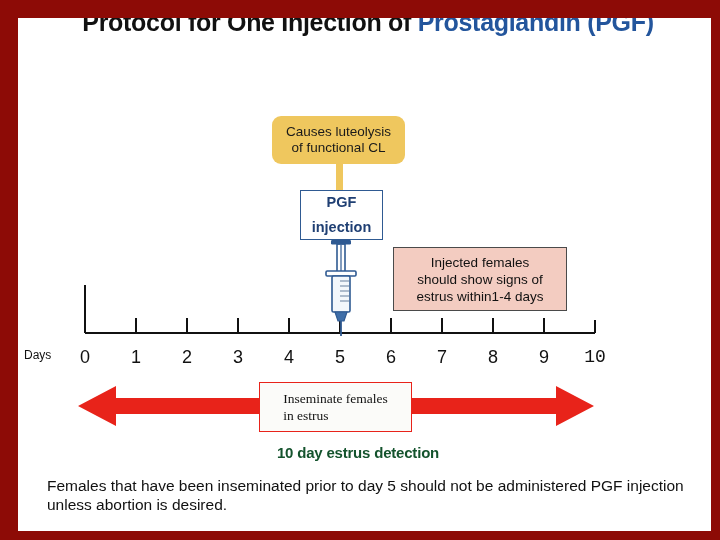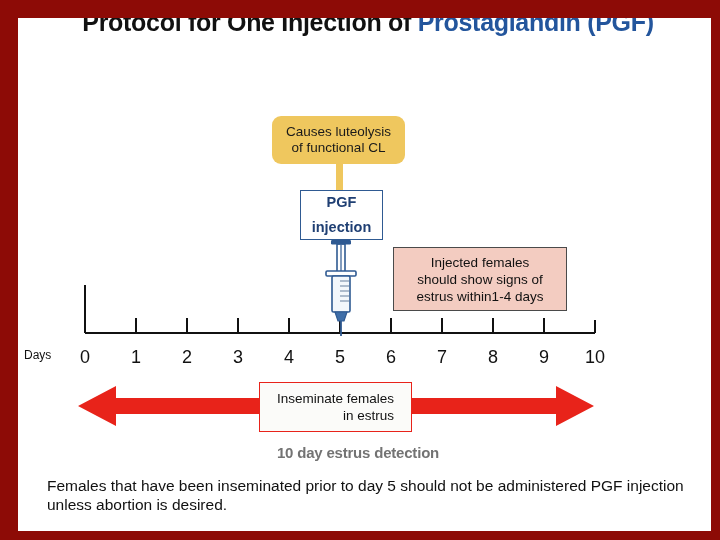--- a/index.html
+++ b/index.html
@@ -213,35 +213,36 @@
     position: absolute;
     left: 259px;
     top: 382px;
     width: 151px;
     height: 48px;
     background: #fbfbf9;
     border: 1.4px solid #e8231a;
     display: flex;
     align-items: center;
     justify-content: center;
-    text-align: right;
+    text-align: left;
     font-size: 13.5px;
     line-height: 17px;
     color: #111111;
     z-index: 16;
+    font-family: Liberation Serif, serif;
   }
   .detection-label {
     position: absolute;
     left: 18px;
     top: 444px;
     width: 680px;
     text-align: center;
     font-size: 15px;
     font-weight: bold;
-    color: #737373;
+    color: #14532d;
     letter-spacing: -0.2px;
     z-index: 16;
   }
 
   
   .footnote {
     position: absolute;
     left: 47px;
     top: 476px;
     width: 652px;
@@ -313,21 +314,21 @@
       <div class="tick-label" style="left: 340px;">5</div>
       <div class="tick" style="left: 389.9px;"></div>
       <div class="tick-label" style="left: 391px;">6</div>
       <div class="tick" style="left: 440.9px;"></div>
       <div class="tick-label" style="left: 442px;">7</div>
       <div class="tick" style="left: 491.9px;"></div>
       <div class="tick-label" style="left: 493px;">8</div>
       <div class="tick" style="left: 542.9px;"></div>
       <div class="tick-label" style="left: 544px;">9</div>
       <div class="tick cap" style="left: 593.9px;"></div>
-      <div class="tick-label" style="left: 595px;">10</div>
+      <div class="tick-label" style="left: 595px; font-family: Liberation Mono, monospace;">10</div>
     </div>
 
   <div class="arrow-band">
     <svg width="516" height="46" viewBox="0 0 516 46" xmlns="http://www.w3.org/2000/svg">
       <g fill="#e8231a">
         <polygon points="0,23 38,3 38,15 478,15 478,3 516,23 478,43 478,31 38,31 38,43"></polygon>
       </g>
     </svg>
   </div>
 

